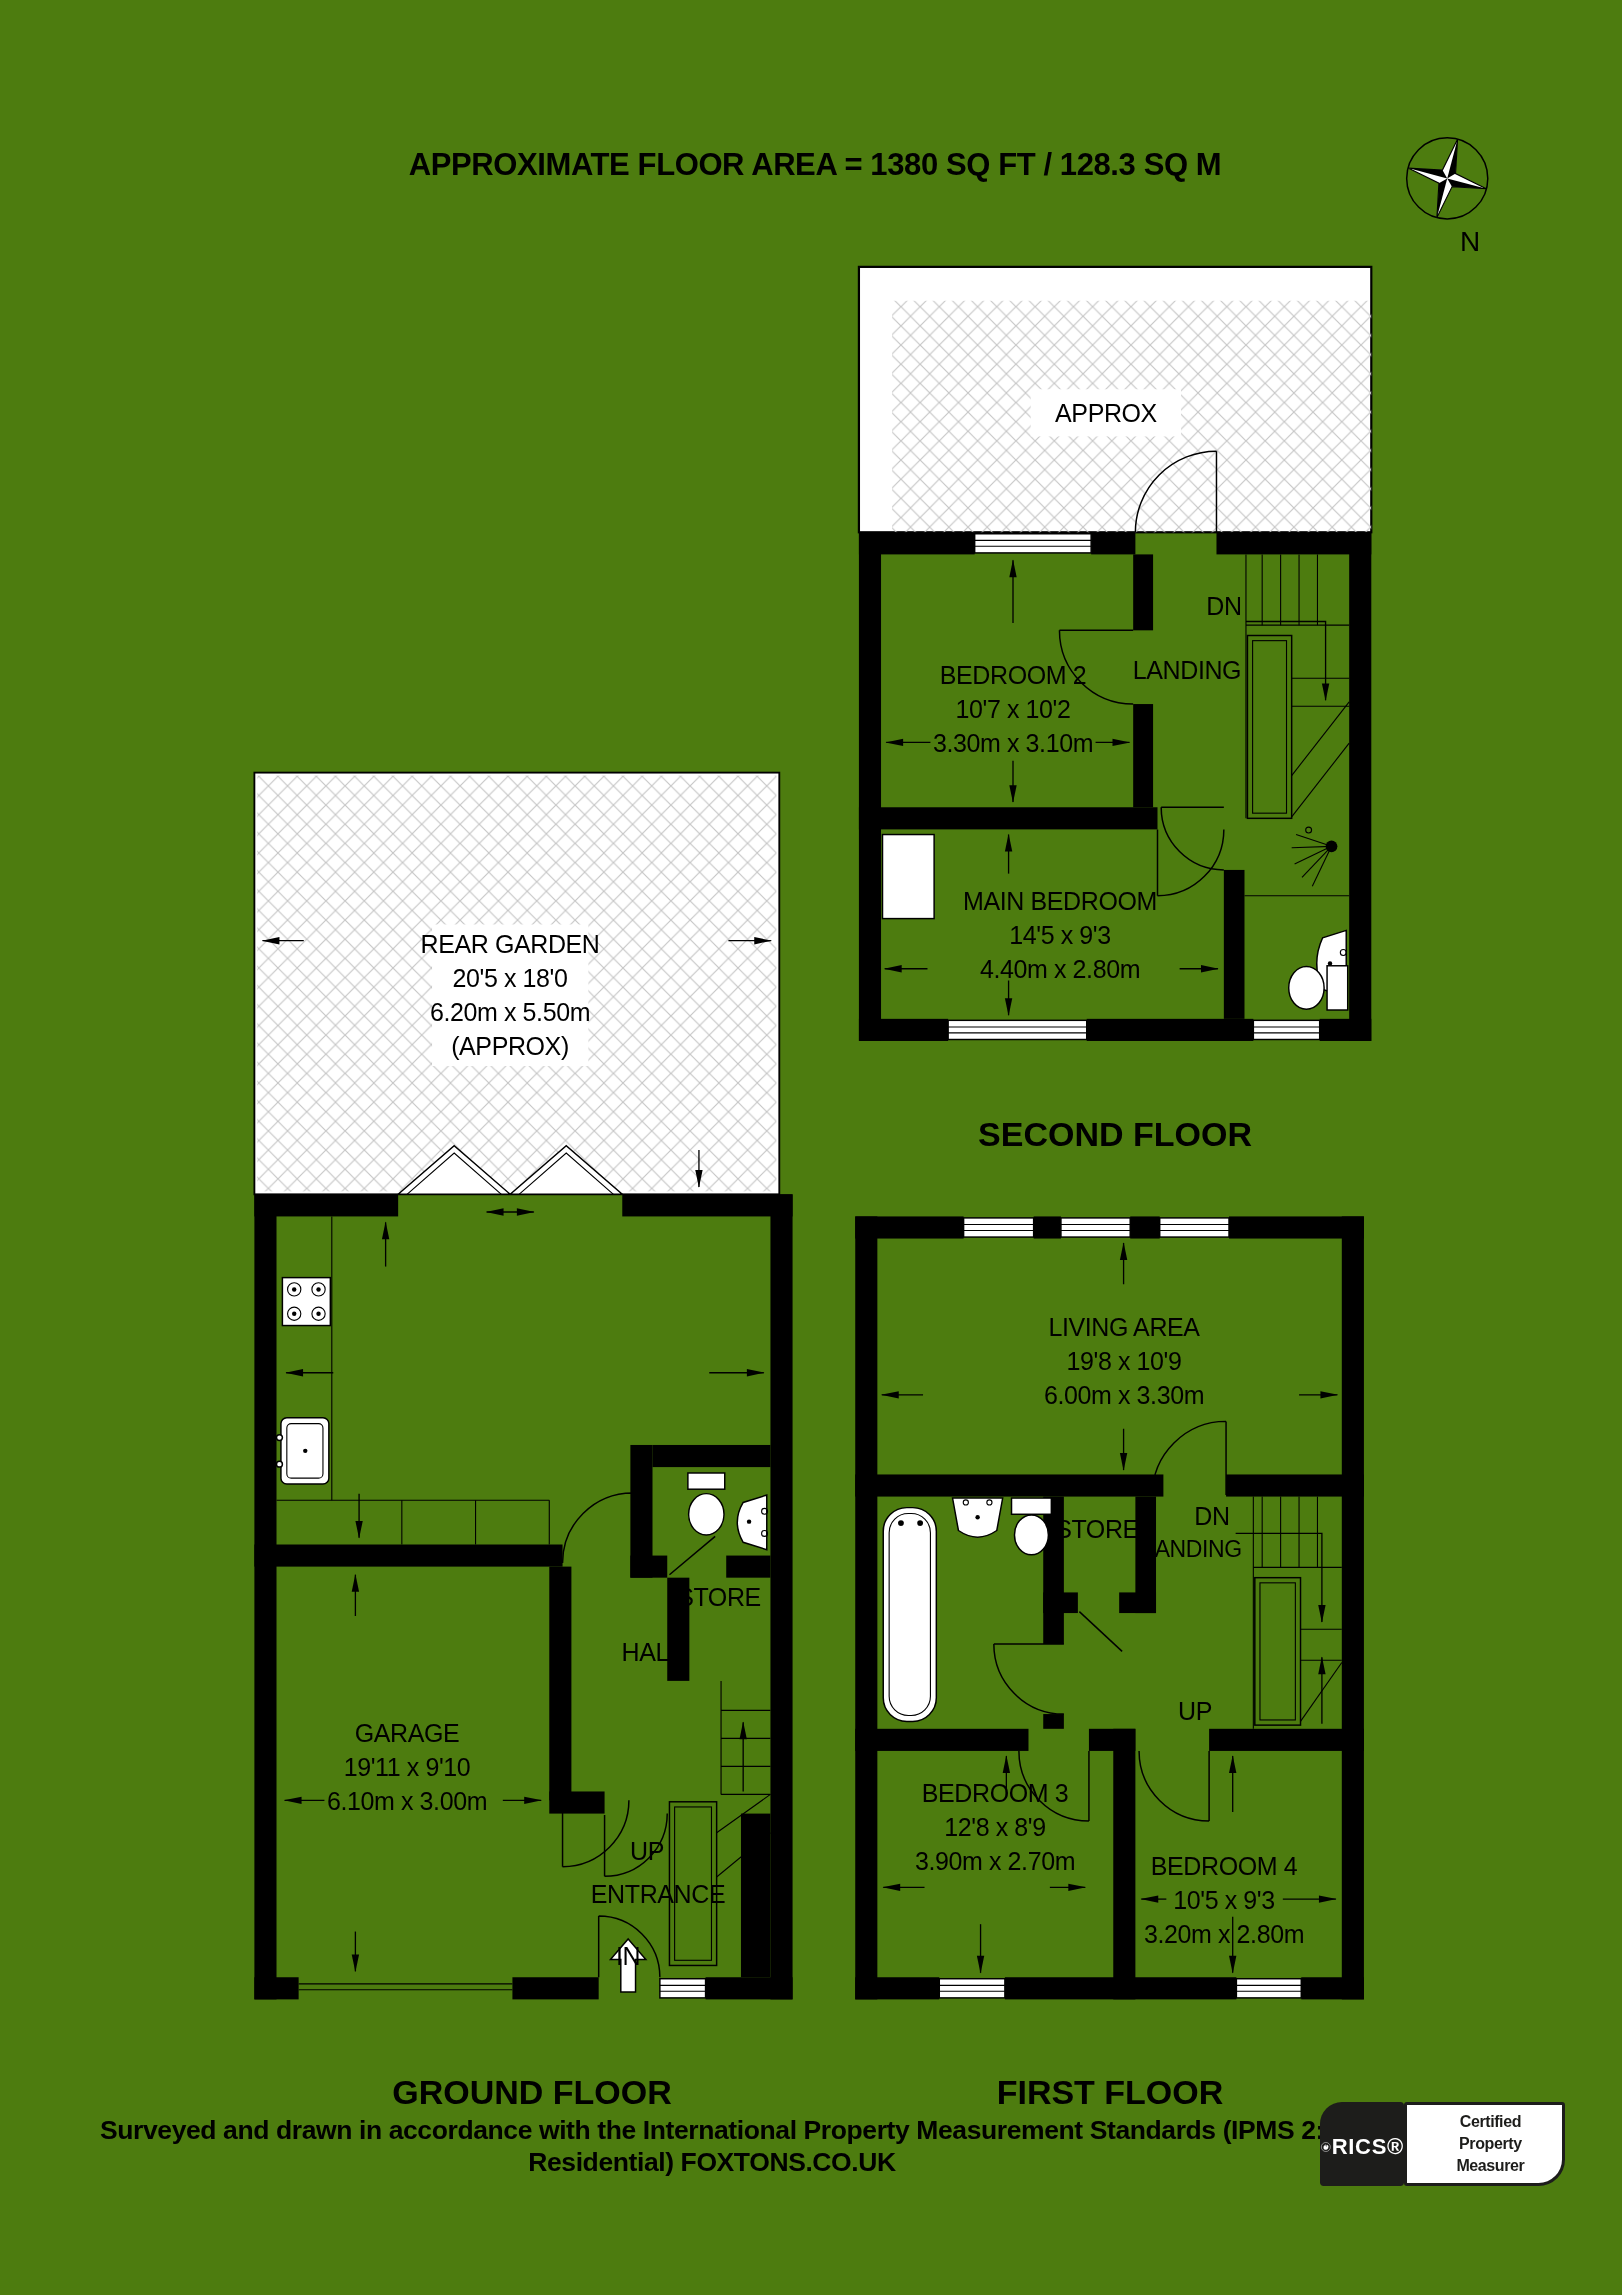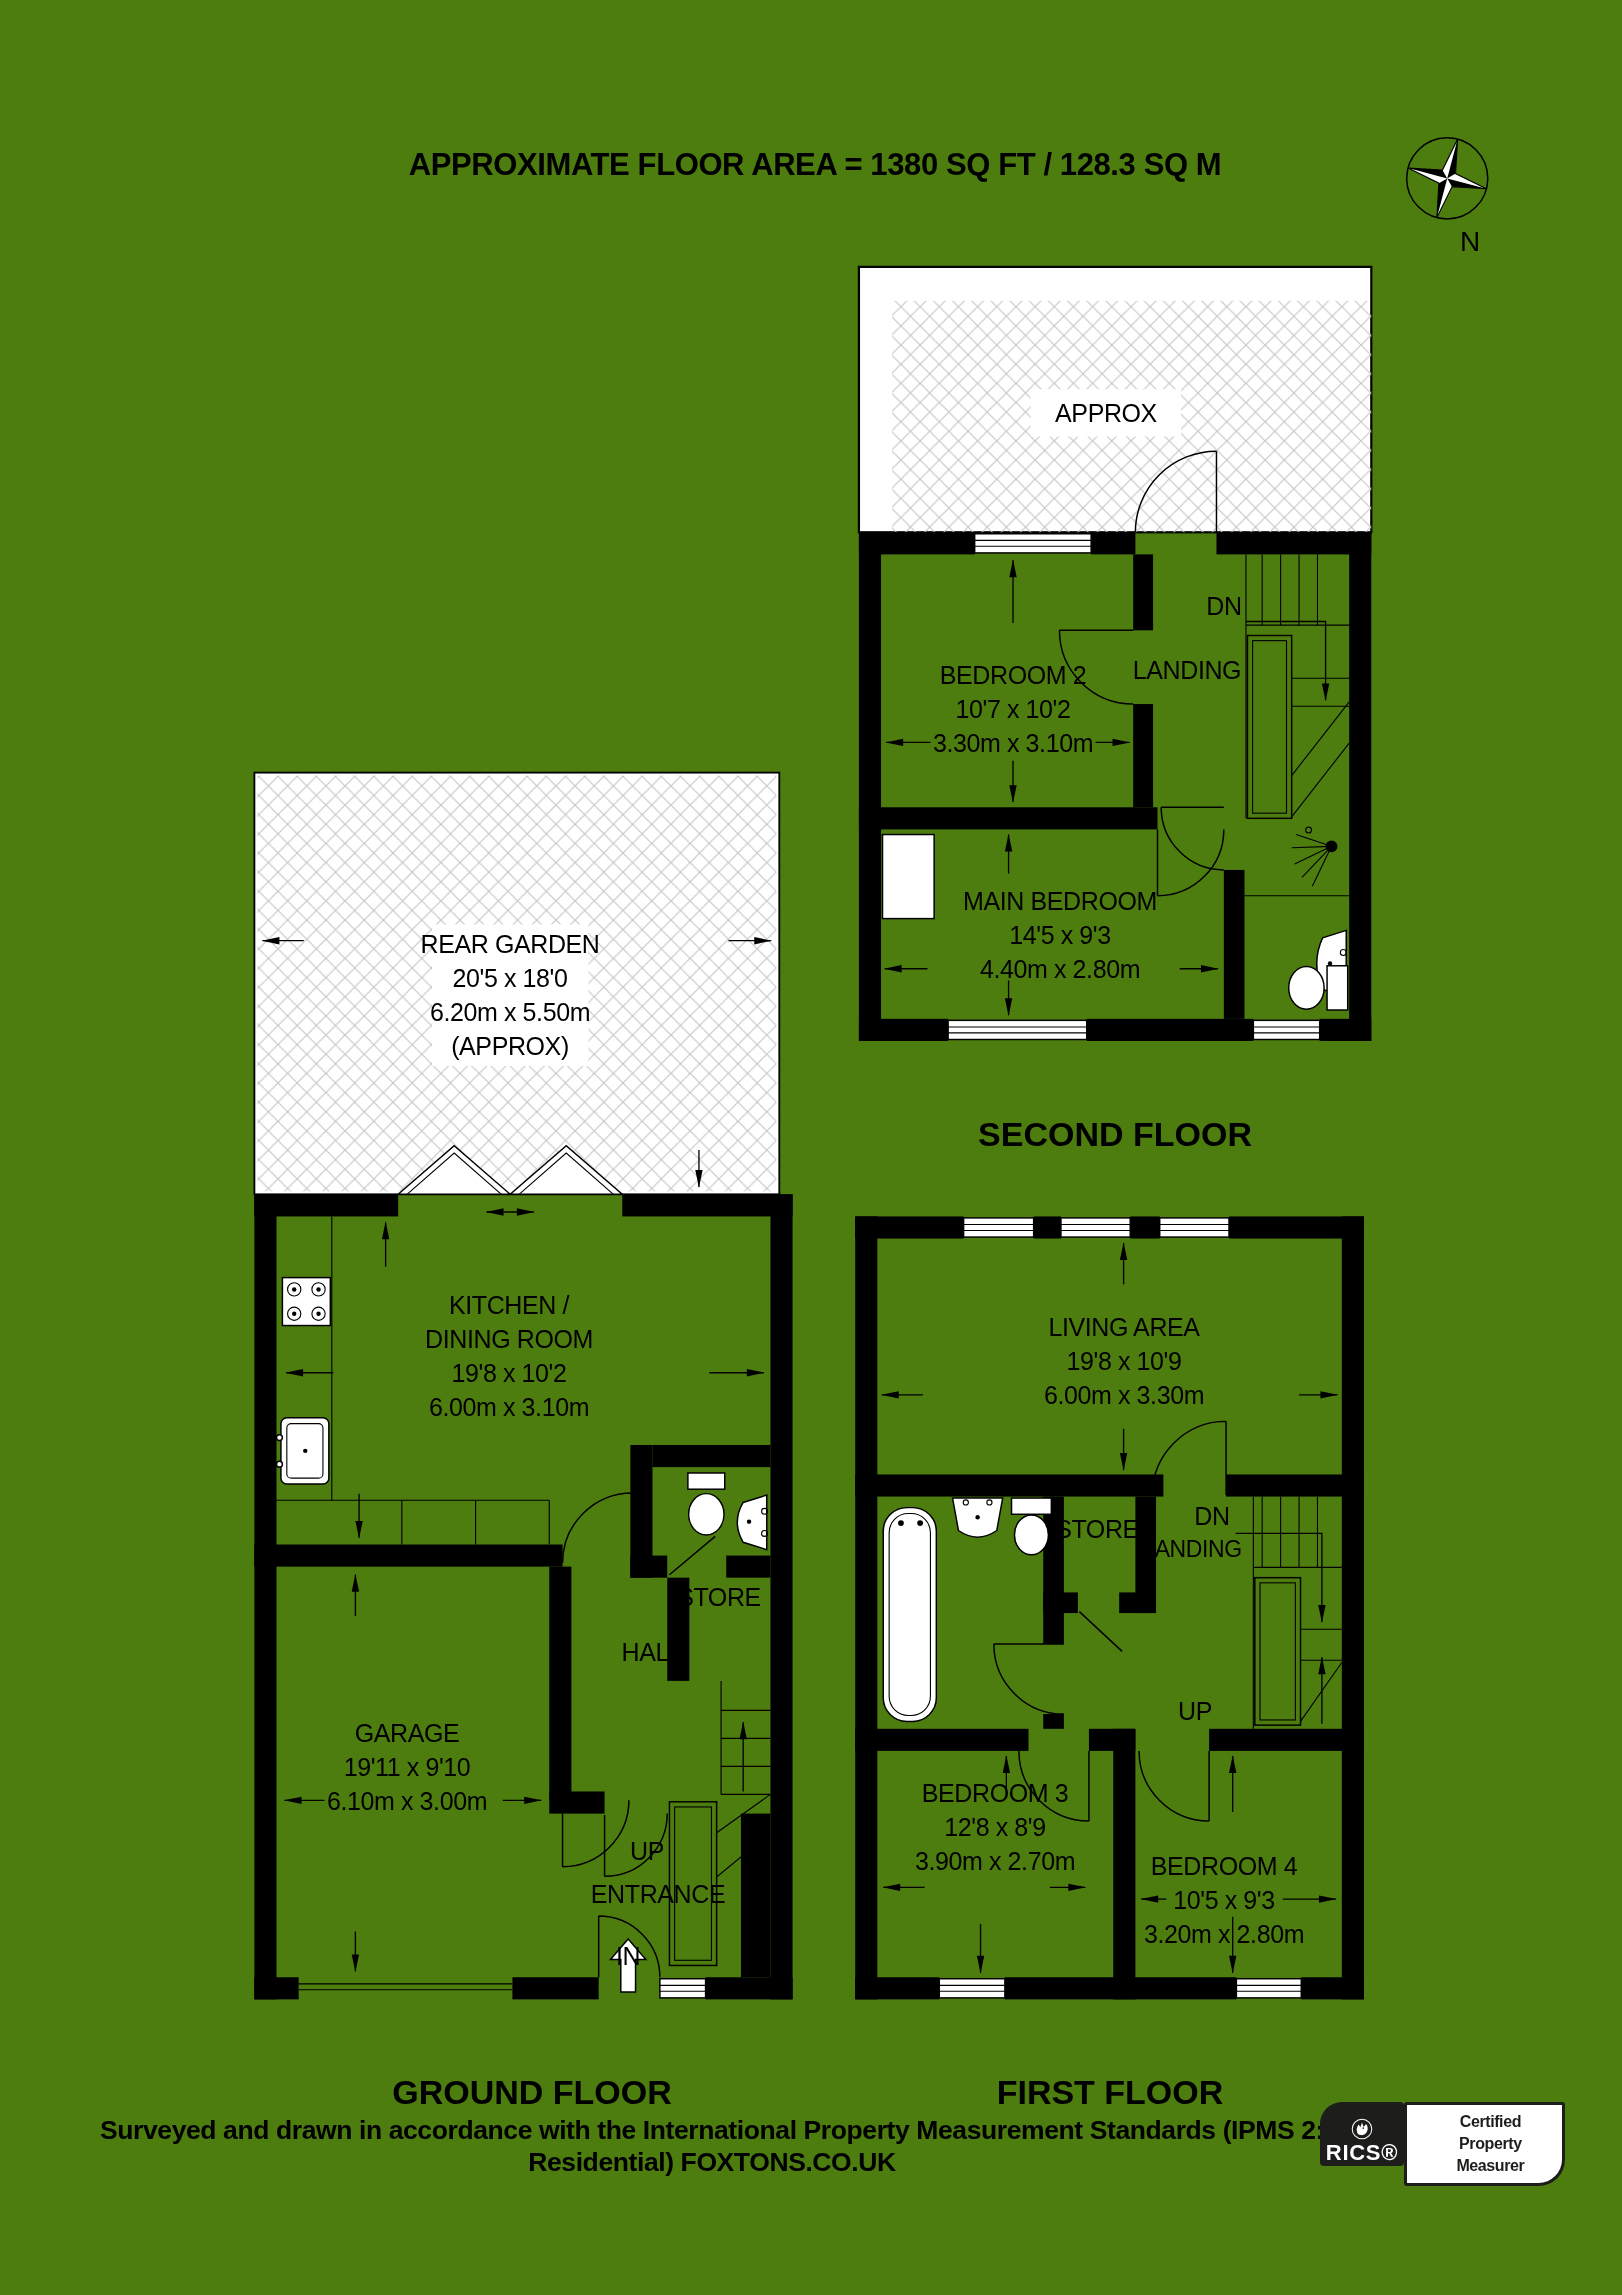--- a/index.html
+++ b/index.html
@@ -15,22 +15,22 @@
                white-space:nowrap;letter-spacing:-0.4px;}
   svg#plan{position:absolute;left:0;top:0;}
   .wall{fill:#000;}
   .thin{stroke:#000;stroke-width:2;fill:none;}
   .thin15{stroke:#000;stroke-width:1.5;fill:none;}
   .fixture{stroke:#000;stroke-width:2;fill:#fff;}
   .arrow{stroke:#000;stroke-width:1.8;fill:none;}
   .whitebox{fill:#fff;}
   
   .badge{position:absolute;left:1320px;top:2102px;width:245px;height:84px;display:flex;}
-  .badge-black{width:84px;height:64px;background:#1d1d1b;border-radius:22px 3.7px 3.7px 3.7px;
-               display:flex;flex-direction:column;align-items:center;justify-content:flex-start;box-sizing:border-box;padding-top:16px;}
+  .badge-black{width:84px;height:84px;background:#1d1d1b;border-radius:22px 3.7px 3.7px 3.7px;
+               display:flex;flex-direction:row;align-items:center;justify-content:flex-start;box-sizing:border-box;padding-top:5px;}
   .badge-rics{color:#fff;font-weight:bold;font-size:22px;letter-spacing:0.7px;margin-top:0px;}
   .badge-white{flex:1;background:#fff;border:3.7px solid #1d1d1b;border-radius:2.9px 2.9px 26.5px 2.9px;
                box-sizing:border-box;padding:5.9px 0 0 11.8px;}
   .badge-white div{font-size:16px;line-height:22px;font-weight:bold;color:#1d1d1b;letter-spacing:-0.4px;text-align:center;}
 </style>
 </head>
 <body>
 
 <div id="page">
 
@@ -362,26 +362,20 @@
   <div>4.40m x 2.80m</div>
 </div>
 <div class="lbl floor-label" style="left:1115px;top:1108px;">SECOND FLOOR</div>
 
 <div class="lbl" style="left:510px;top:995px;">
   <div>REAR GARDEN</div>
   <div>20'5 x 18'0</div>
   <div>6.20m x 5.50m</div>
   <div>(APPROX)</div>
 </div>
-<div class="lbl" style="left:509px;top:1356px;">
-  <div>KITCHEN /</div>
-  <div>DINING ROOM</div>
-  <div>19'8 x 10'2</div>
-  <div>6.00m x 3.10m</div>
-</div>
 <div class="lbl" style="left:407px;top:1767px;">
   <div>GARAGE</div>
   <div>19'11 x 9'10</div>
   <div>6.10m x 3.00m</div>
 </div>
 <div class="lbl" style="left:652px;top:1652px;">HALL</div>
 <div class="lbl" style="left:719px;top:1597px;">STORE</div>
 <div class="lbl" style="left:647px;top:1851px;">UP</div>
 <div class="lbl" style="left:658px;top:1874px;margin-top:20px;">ENTRANCE</div>
 <div class="lbl" style="left:628px;top:1956px;text-align:center;">IN</div>

